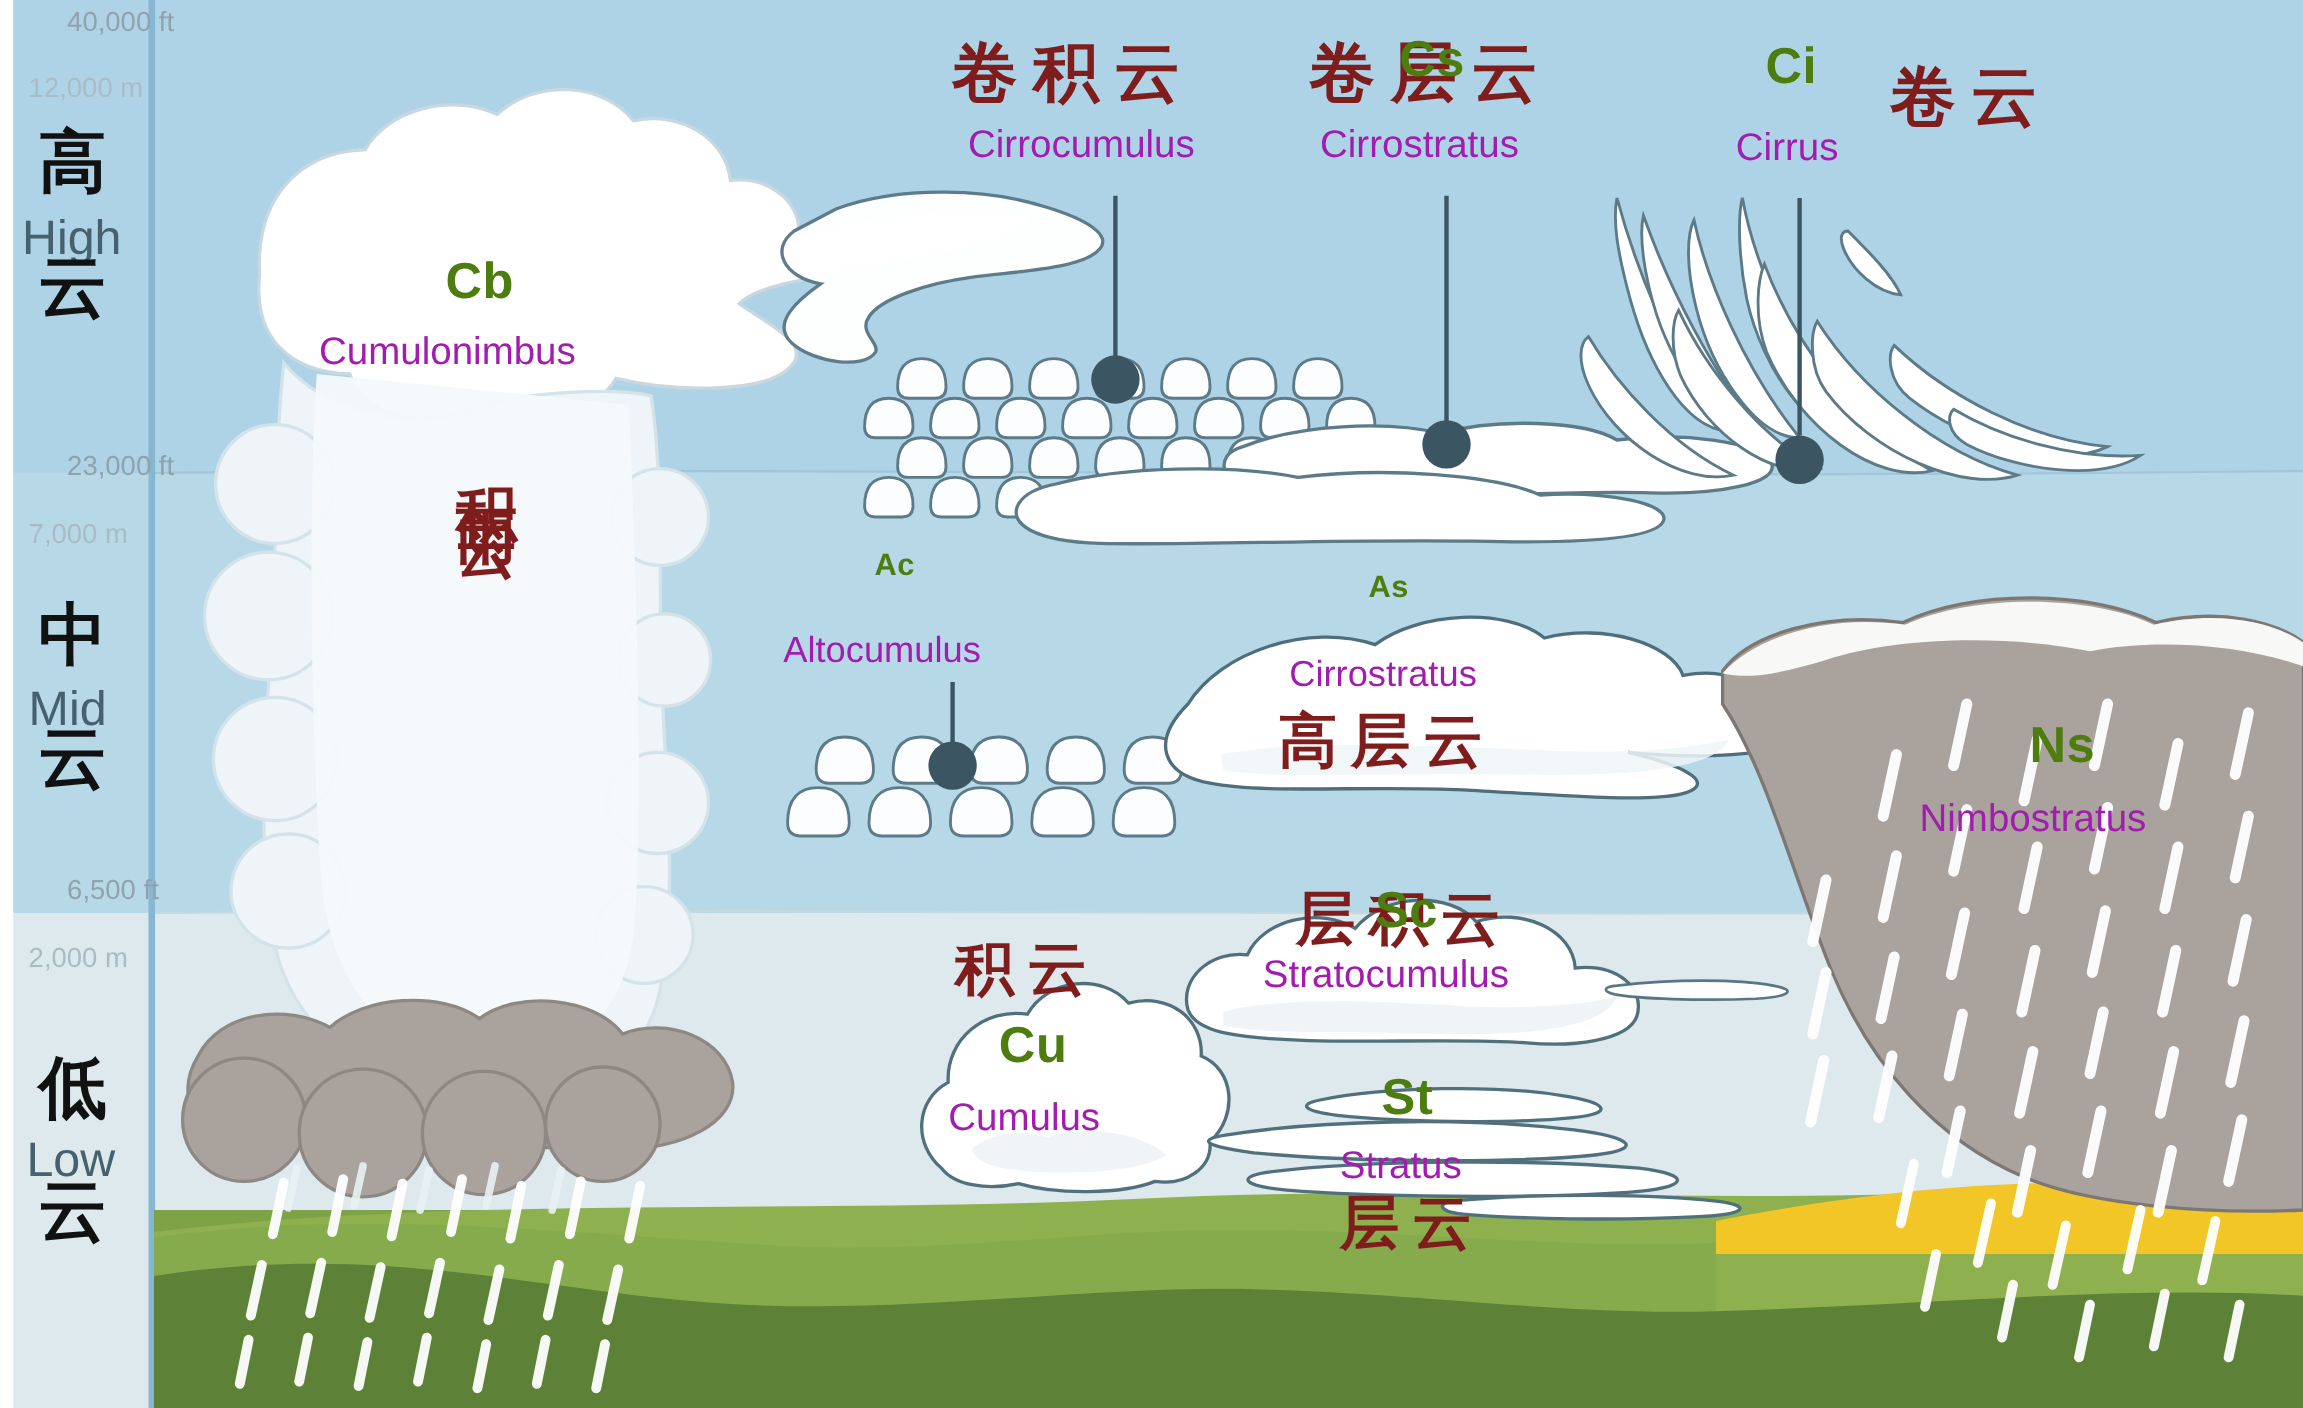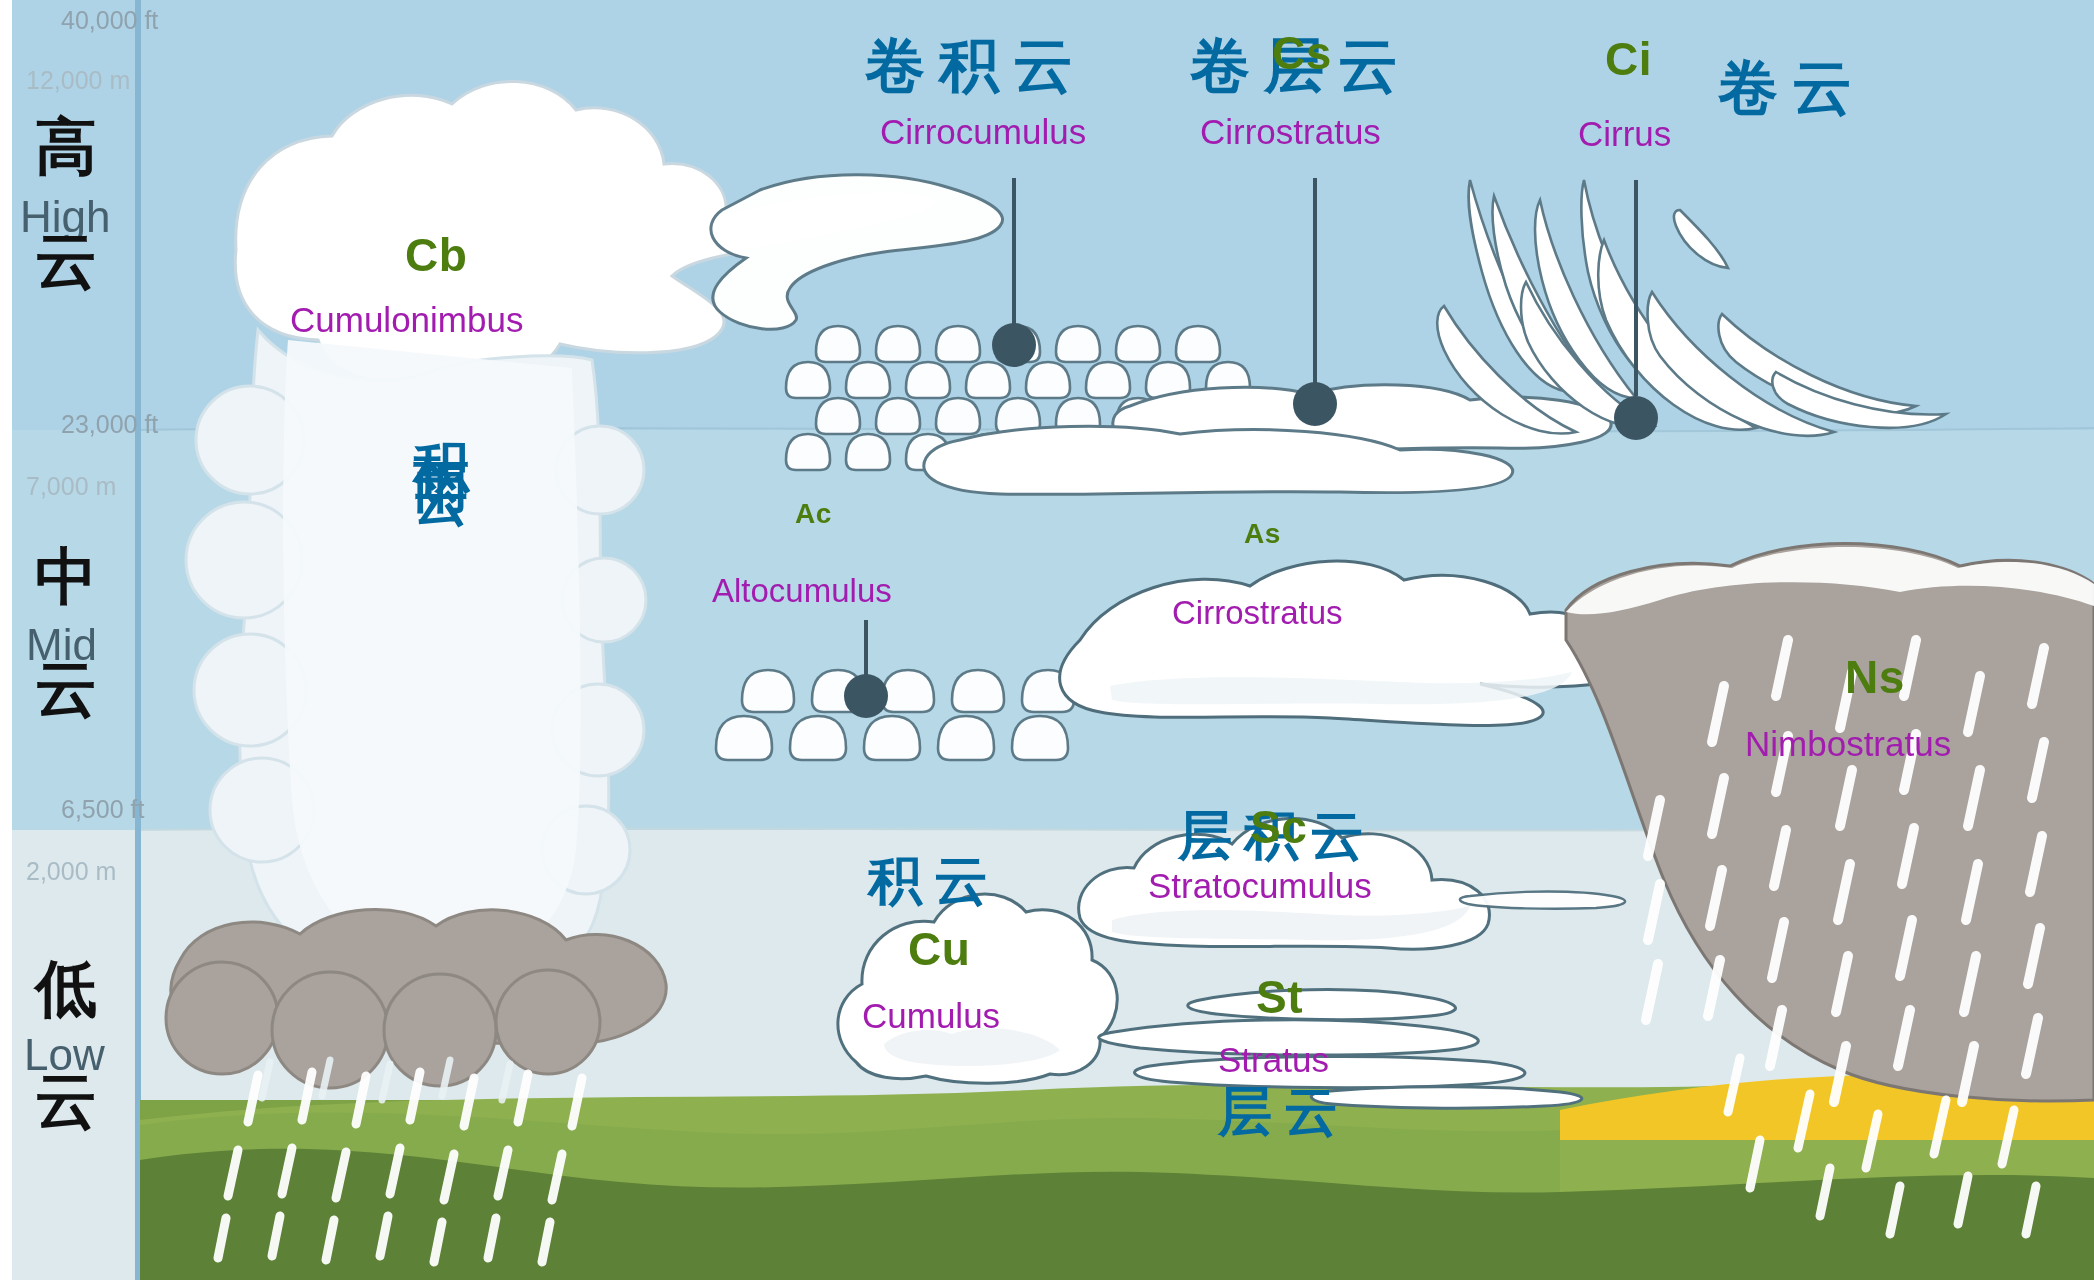--- a/index.html
+++ b/index.html
@@ -4,21 +4,21 @@
 <style>
   html,body{margin:0;padding:0;background:#fff;}
   body{font-family:"Liberation Sans","DejaVu Sans",sans-serif;}
   #stage{position:relative;width:2094px;height:1280px;overflow:hidden;background:#ffffff;}
   #stage svg.layer{position:absolute;left:0;top:0;width:2094px;height:1280px;}
   .lbl{position:absolute;white-space:nowrap;}
   .abbr{font-weight:bold;color:#4d7c0f;font-size:46px;letter-spacing:.5px;}
   .abbr.sm{font-size:28px;}
   .full{color:#a21caf;font-size:35px;}
   .full.sm{font-size:33px;}
-  .cn{color:#0369a1;font-family:"DejaVu Sans","Liberation Sans",sans-serif;font-weight:bold;}
+  .cn{color:#7f1d1d;font-family:"DejaVu Sans","Liberation Sans",sans-serif;font-weight:bold;}
   .cn.big{font-size:60px;letter-spacing:14px;}
   .cn.mid{font-size:54px;letter-spacing:12px;}
   .cn.vert{font-size:56px;writing-mode:vertical-rl;line-height:1.55;letter-spacing:18px;}
   .axis-ft{color:#8fa2ad;font-size:25px;margin-left:35px;}
   .axis-m{color:#a9bcc6;font-size:25px;margin-top:28px;}
   .band-cn{color:#111;font-family:"DejaVu Sans","Liberation Sans",sans-serif;font-weight:bold;font-size:62px;line-height:.92;}
   .band-en{color:#46606e;font-size:44px;}
 </style>
 </head>
 <body>
@@ -389,20 +389,21 @@
 
   <div class="lbl abbr" style="left:1605px;top:32px;">Ci</div>
   <div class="lbl cn big" style="left:1718px;top:48px;">卷云</div>
   <div class="lbl full" style="left:1578px;top:114px;">Cirrus</div>
 
   <div class="lbl abbr sm" style="left:795px;top:498px;">Ac</div>
   <div class="lbl full sm" style="left:712px;top:572px;">Altocumulus</div>
 
   <div class="lbl abbr sm" style="left:1244px;top:518px;">As</div>
   <div class="lbl full sm" style="left:1172px;top:594px;">Cirrostratus</div>
+  <div class="lbl cn mid" style="left:1162px;top:638px;">高层云</div>
 
   <div class="lbl abbr" style="left:1845px;top:650px;">Ns</div>
   <div class="lbl full" style="left:1745px;top:724px;">Nimbostratus</div>
 
   <div class="lbl cn mid" style="left:868px;top:845px;">积云</div>
   <div class="lbl abbr" style="left:908px;top:922px;">Cu</div>
   <div class="lbl full" style="left:862px;top:996px;">Cumulus</div>
 
   <div class="lbl cn mid" style="left:1178px;top:800px;">层积云</div>
   <div class="lbl abbr" style="left:1250px;top:800px;">Sc</div>

